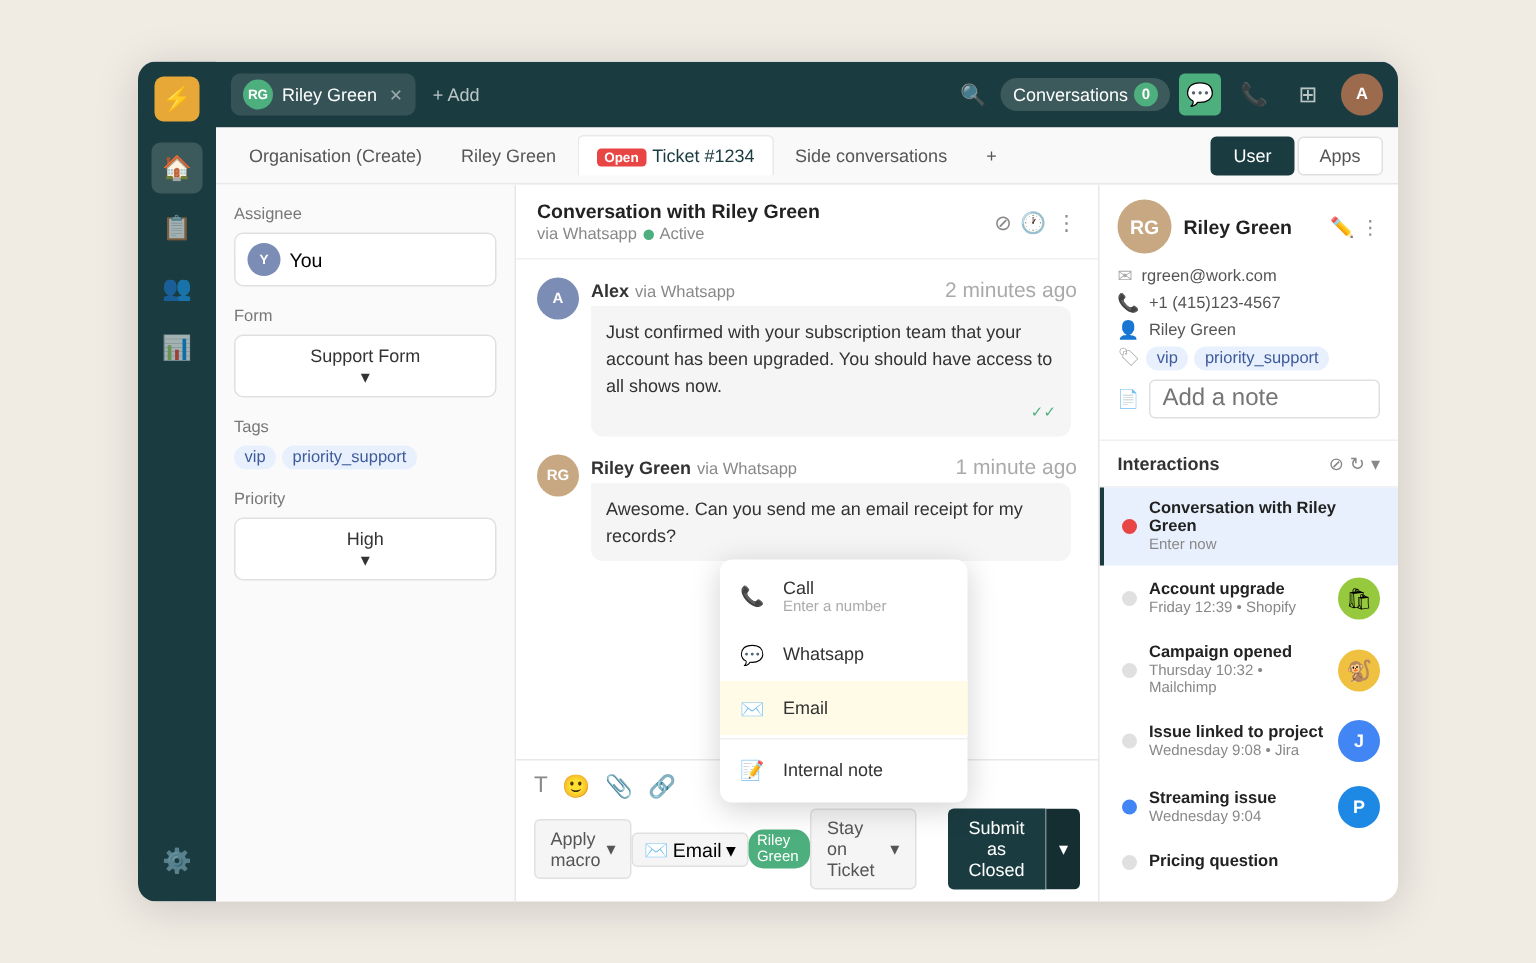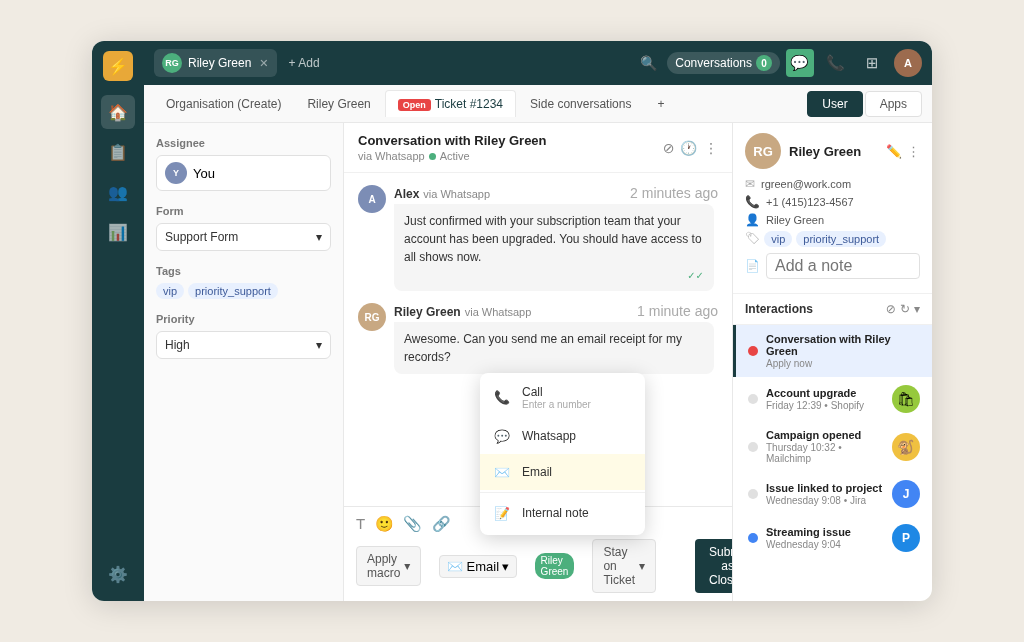--- a/index.html
+++ b/index.html
@@ -242,21 +242,21 @@
     .left-panel {
       width: 200px;
       border-right: 1px solid #e8e8e8;
       padding: 14px 12px;
       overflow-y: auto;
       background: #fafafa;
     }
     .field-label {
       font-size: 11px;
       color: #777;
-      font-weight: 700;
+      font-weight: 400;
       margin-bottom: 6px;
       text-transform: capitalize;
     }
     .field-group { margin-bottom: 14px; }
     .assignee-box {
       display: flex;
       align-items: center;
       gap: 6px;
       border: 1px solid #e0e0e0;
       border-radius: 6px;
@@ -290,20 +290,21 @@
       border-radius: 6px;
       padding: 6px 8px;
       font-size: 12px;
       color: #333;
       background: white;
       appearance: none;
       cursor: pointer;
       display: flex;
       align-items: center;
       justify-content: space-between;
+      flex-direction: column;
     }
     .tags-container {
       display: flex;
       gap: 4px;
       flex-wrap: wrap;
     }
     .tag {
       background: #e8f0fe;
       color: #3d5a99;
       font-size: 11px;
@@ -424,21 +425,21 @@
     .compose-toolbar {
       display: flex;
       gap: 10px;
       color: #888;
       font-size: 15px;
     }
     .compose-icon { cursor: pointer; }
     .compose-footer {
       display: flex;
       align-items: center;
-      gap: 18px;
+      gap: 0;
     }
     .macro-btn {
       background: #f5f5f5;
       border: 1px solid #e0e0e0;
       border-radius: 4px;
       padding: 5px 10px;
       font-size: 12px;
       color: #555;
       cursor: pointer;
       display: flex;
@@ -829,21 +830,21 @@
               <span>⊘</span>
               <span>↻</span>
               <span>▾</span>
             </div>
           </div>
 
           <div class="interaction-item active">
             <div class="interaction-dot active-conv"></div>
             <div class="interaction-info">
               <div class="interaction-name">Conversation with Riley Green</div>
-              <div class="interaction-sub">Apply now</div>
+              <div class="interaction-sub">Enter now</div>
             </div>
           </div>
 
           <div class="interaction-item">
             <div class="interaction-dot"></div>
             <div class="interaction-info">
               <div class="interaction-name">Account upgrade</div>
               <div class="interaction-sub">Friday 12:39 • Shopify</div>
             </div>
             <div class="interaction-logo" style="background:#96c93d; border-radius:50%;">🛍</div>
@@ -869,20 +870,27 @@
 
           <div class="interaction-item">
             <div class="interaction-dot blue"></div>
             <div class="interaction-info">
               <div class="interaction-name">Streaming issue</div>
               <div class="interaction-sub">Wednesday 9:04</div>
             </div>
             <div class="interaction-logo" style="background:#1e88e5; border-radius:50%; color:white; font-size:12px; font-weight:bold;">P</div>
           </div>
 
+          <div class="interaction-item">
+            <div class="interaction-dot"></div>
+            <div class="interaction-info">
+              <div class="interaction-name">Pricing question</div>
+              <div class="interaction-sub"></div>
+            </div>
+          </div>
         </div>
       </div>
     </div>
   </div>
 
   <div class="dropdown-overlay">
     <div class="dropdown-item">
       <div class="dropdown-icon">📞</div>
       <div>
         <div>Call</div>

